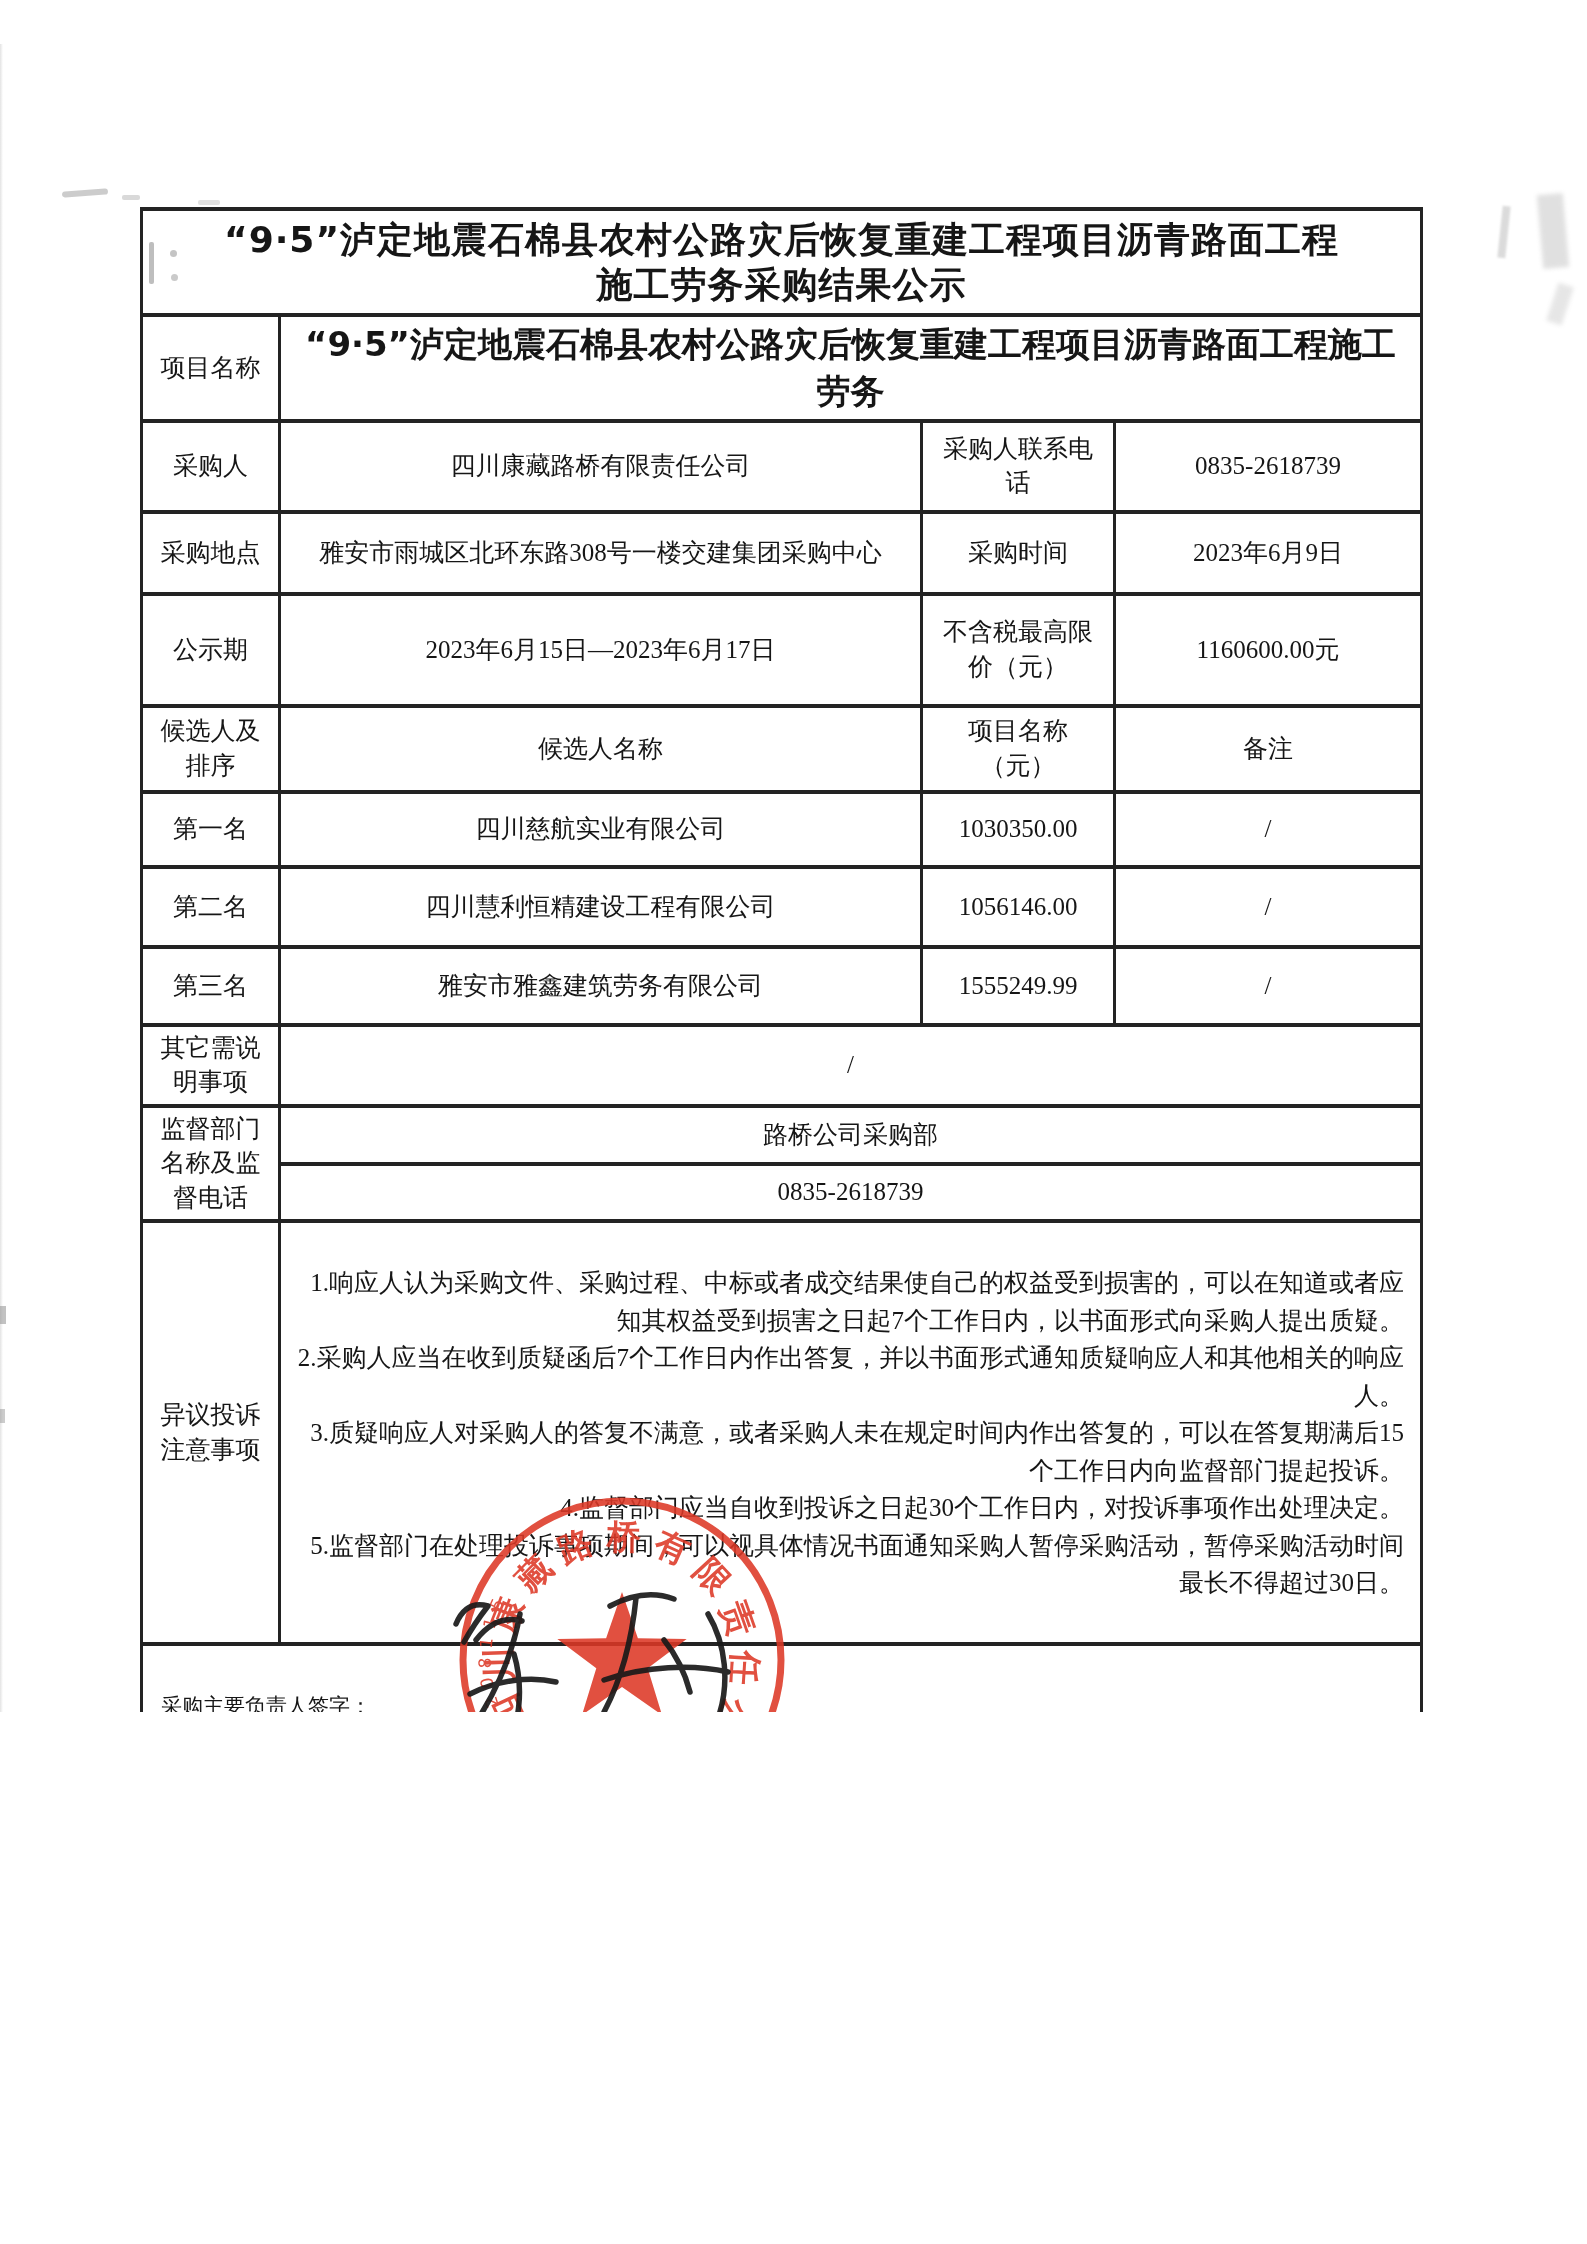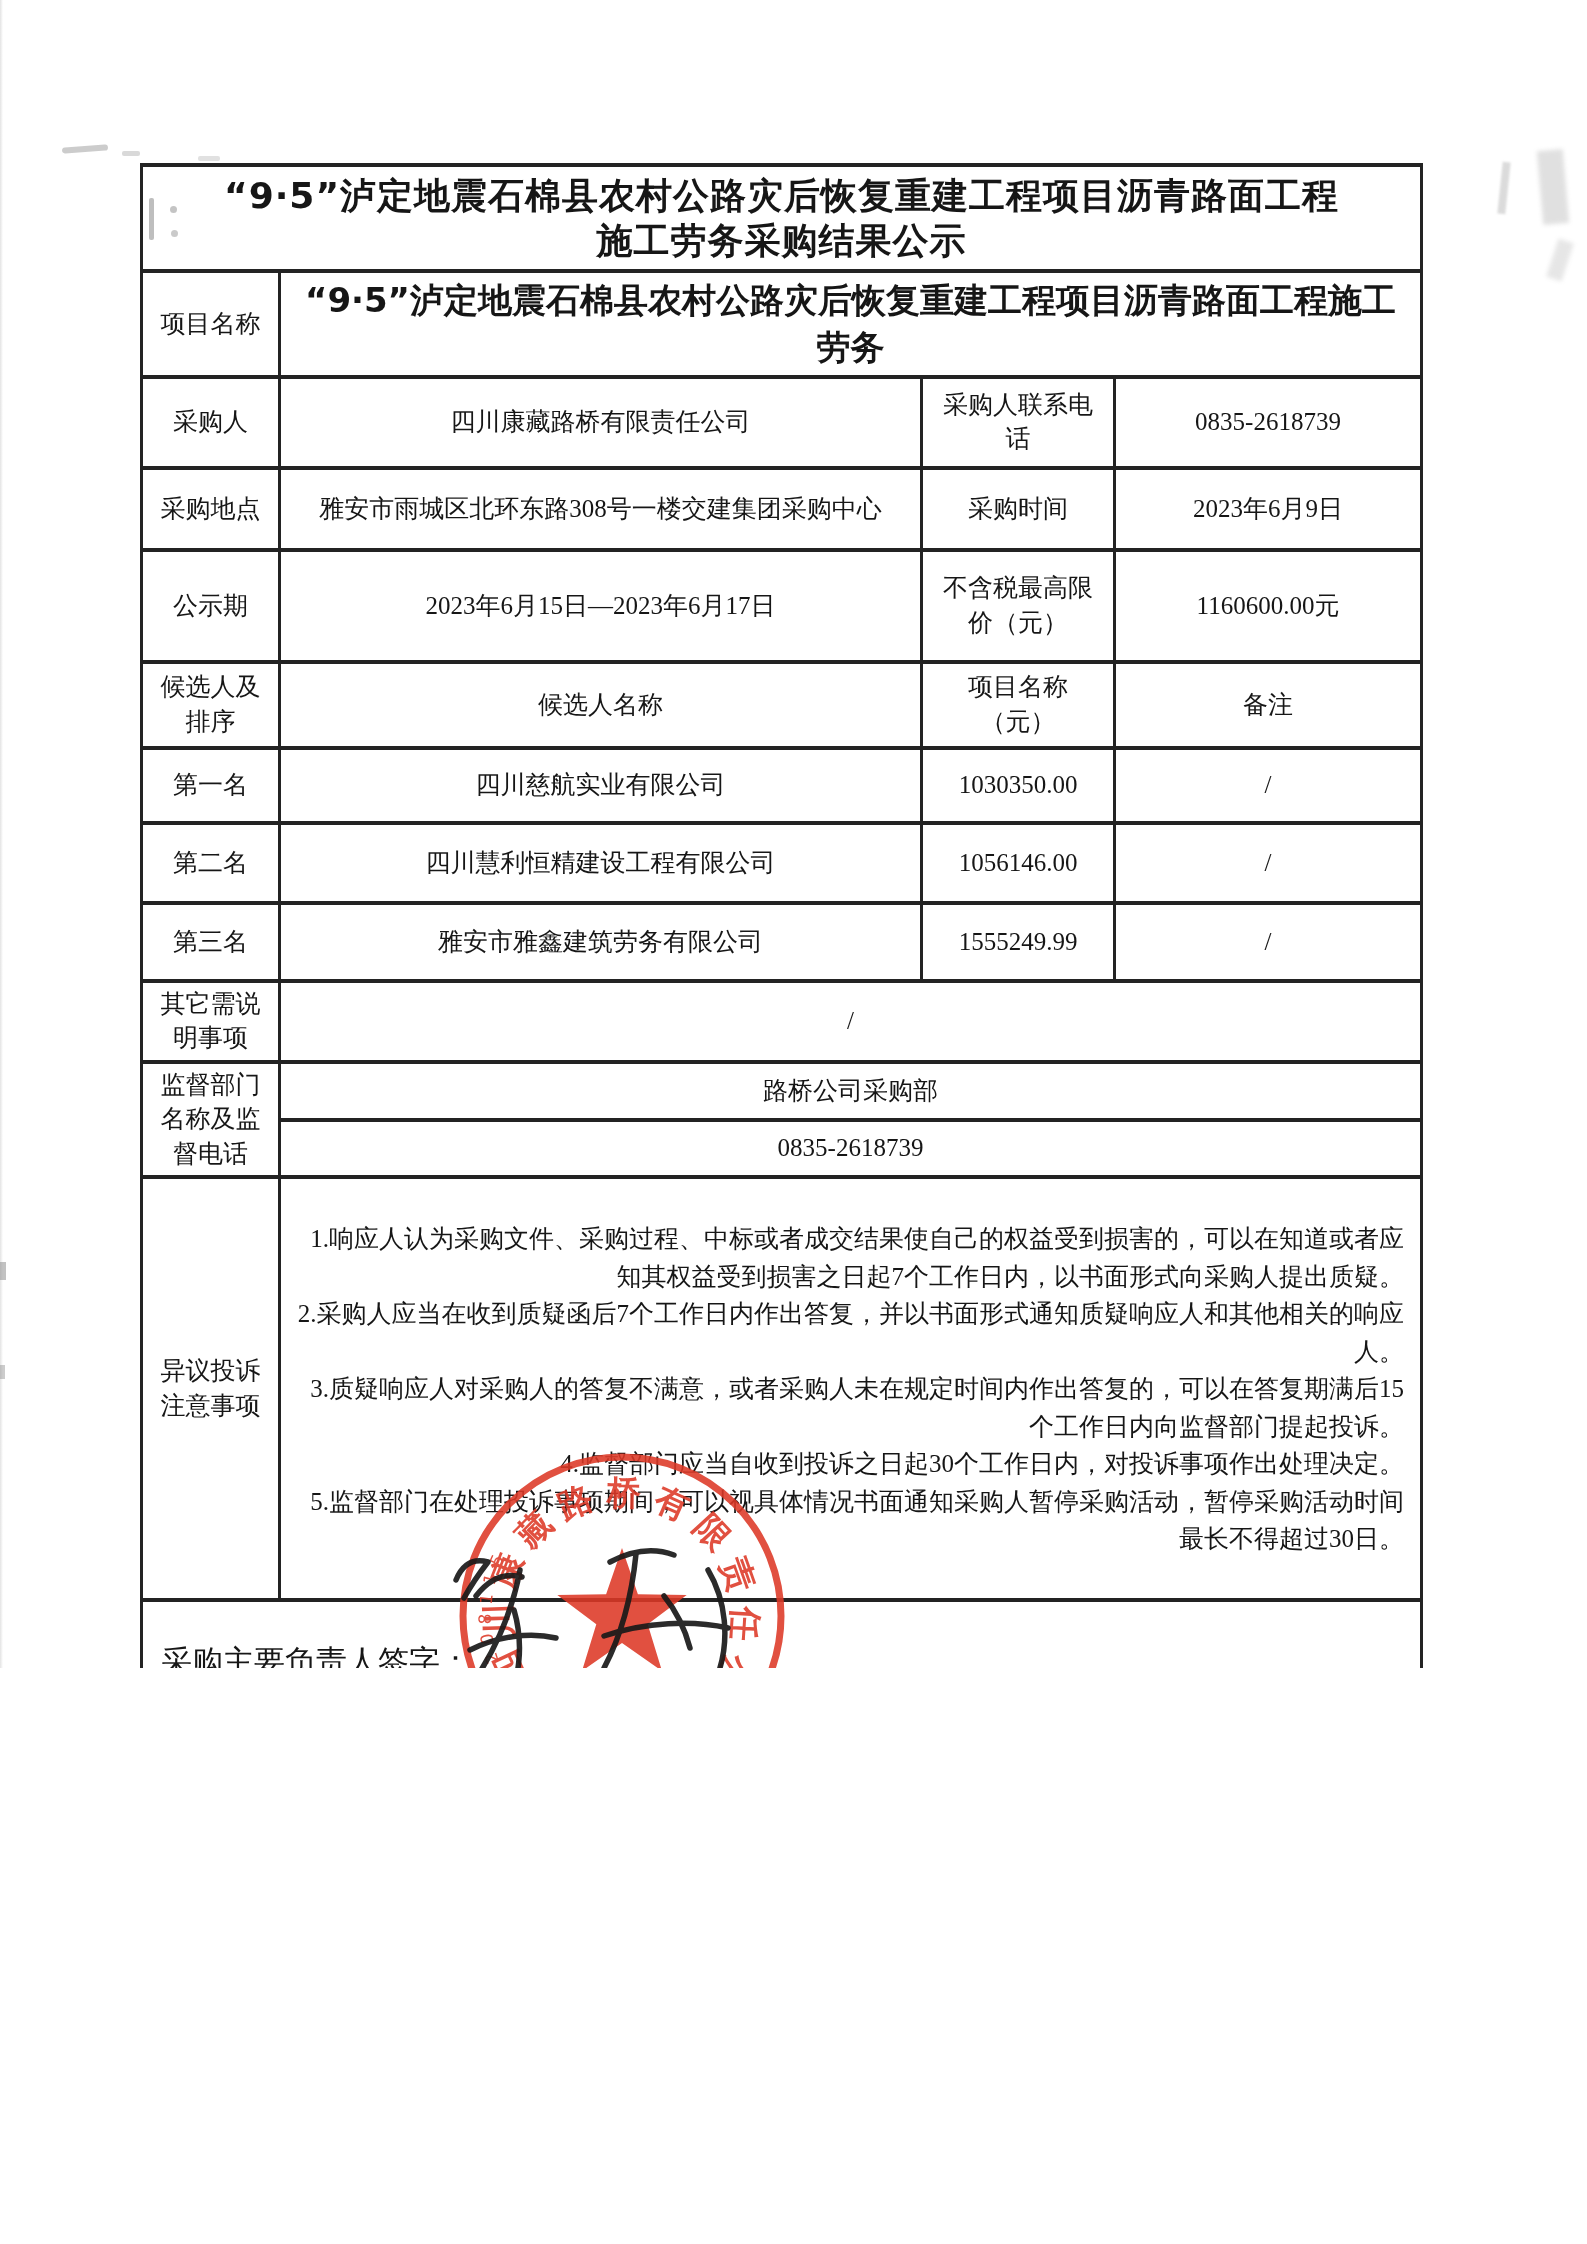--- a/index.html
+++ b/index.html
@@ -3,20 +3,21 @@
 <meta charset="utf-8">
 <style>
   html,body { margin:0; padding:0; background:#ffffff; }
   .page {
     position:relative;
     width:1587px; height:1668px;
     background:#ffffff;
     font-family:"Liberation Serif", serif;
     color:#181818;
     overflow:hidden;
+    margin-top:44px;
   }
   .page-edge {
     position:absolute; left:0; top:0; width:3px; height:100%;
     background:linear-gradient(to right,#e3e3e3,#ffffff);
   }
   table.doc {
     position:absolute; left:140px; top:163px;
     width:1282px;
     border-collapse:collapse; table-layout:fixed;
   }
@@ -34,21 +35,21 @@
     font-weight:bold; font-size:36px; line-height:1.25;
     padding:6px 6px; letter-spacing:1px;
   }
   .bold-sans {
     font-family:"DejaVu Sans", sans-serif;
     font-weight:bold; font-size:34px;
   }
   .cell-left { text-align:center; }
   .notice-cell { text-align:right; line-height:1.5; padding:10px 16px; }
   .notice-cell p { margin:0; }
-  .sig-cell { text-align:left; font-size:31px; padding-left:18px; }
+  .sig-cell { text-align:left; font-size:21px; padding-left:18px; }
   .label-cell { padding:4px 8px; }
 
   #overlay {
     position:absolute; left:420px; top:1420px;
     width:420px; height:400px;
     z-index:6; pointer-events:none;
   }
 
   
   .art { position:absolute; pointer-events:none; }

